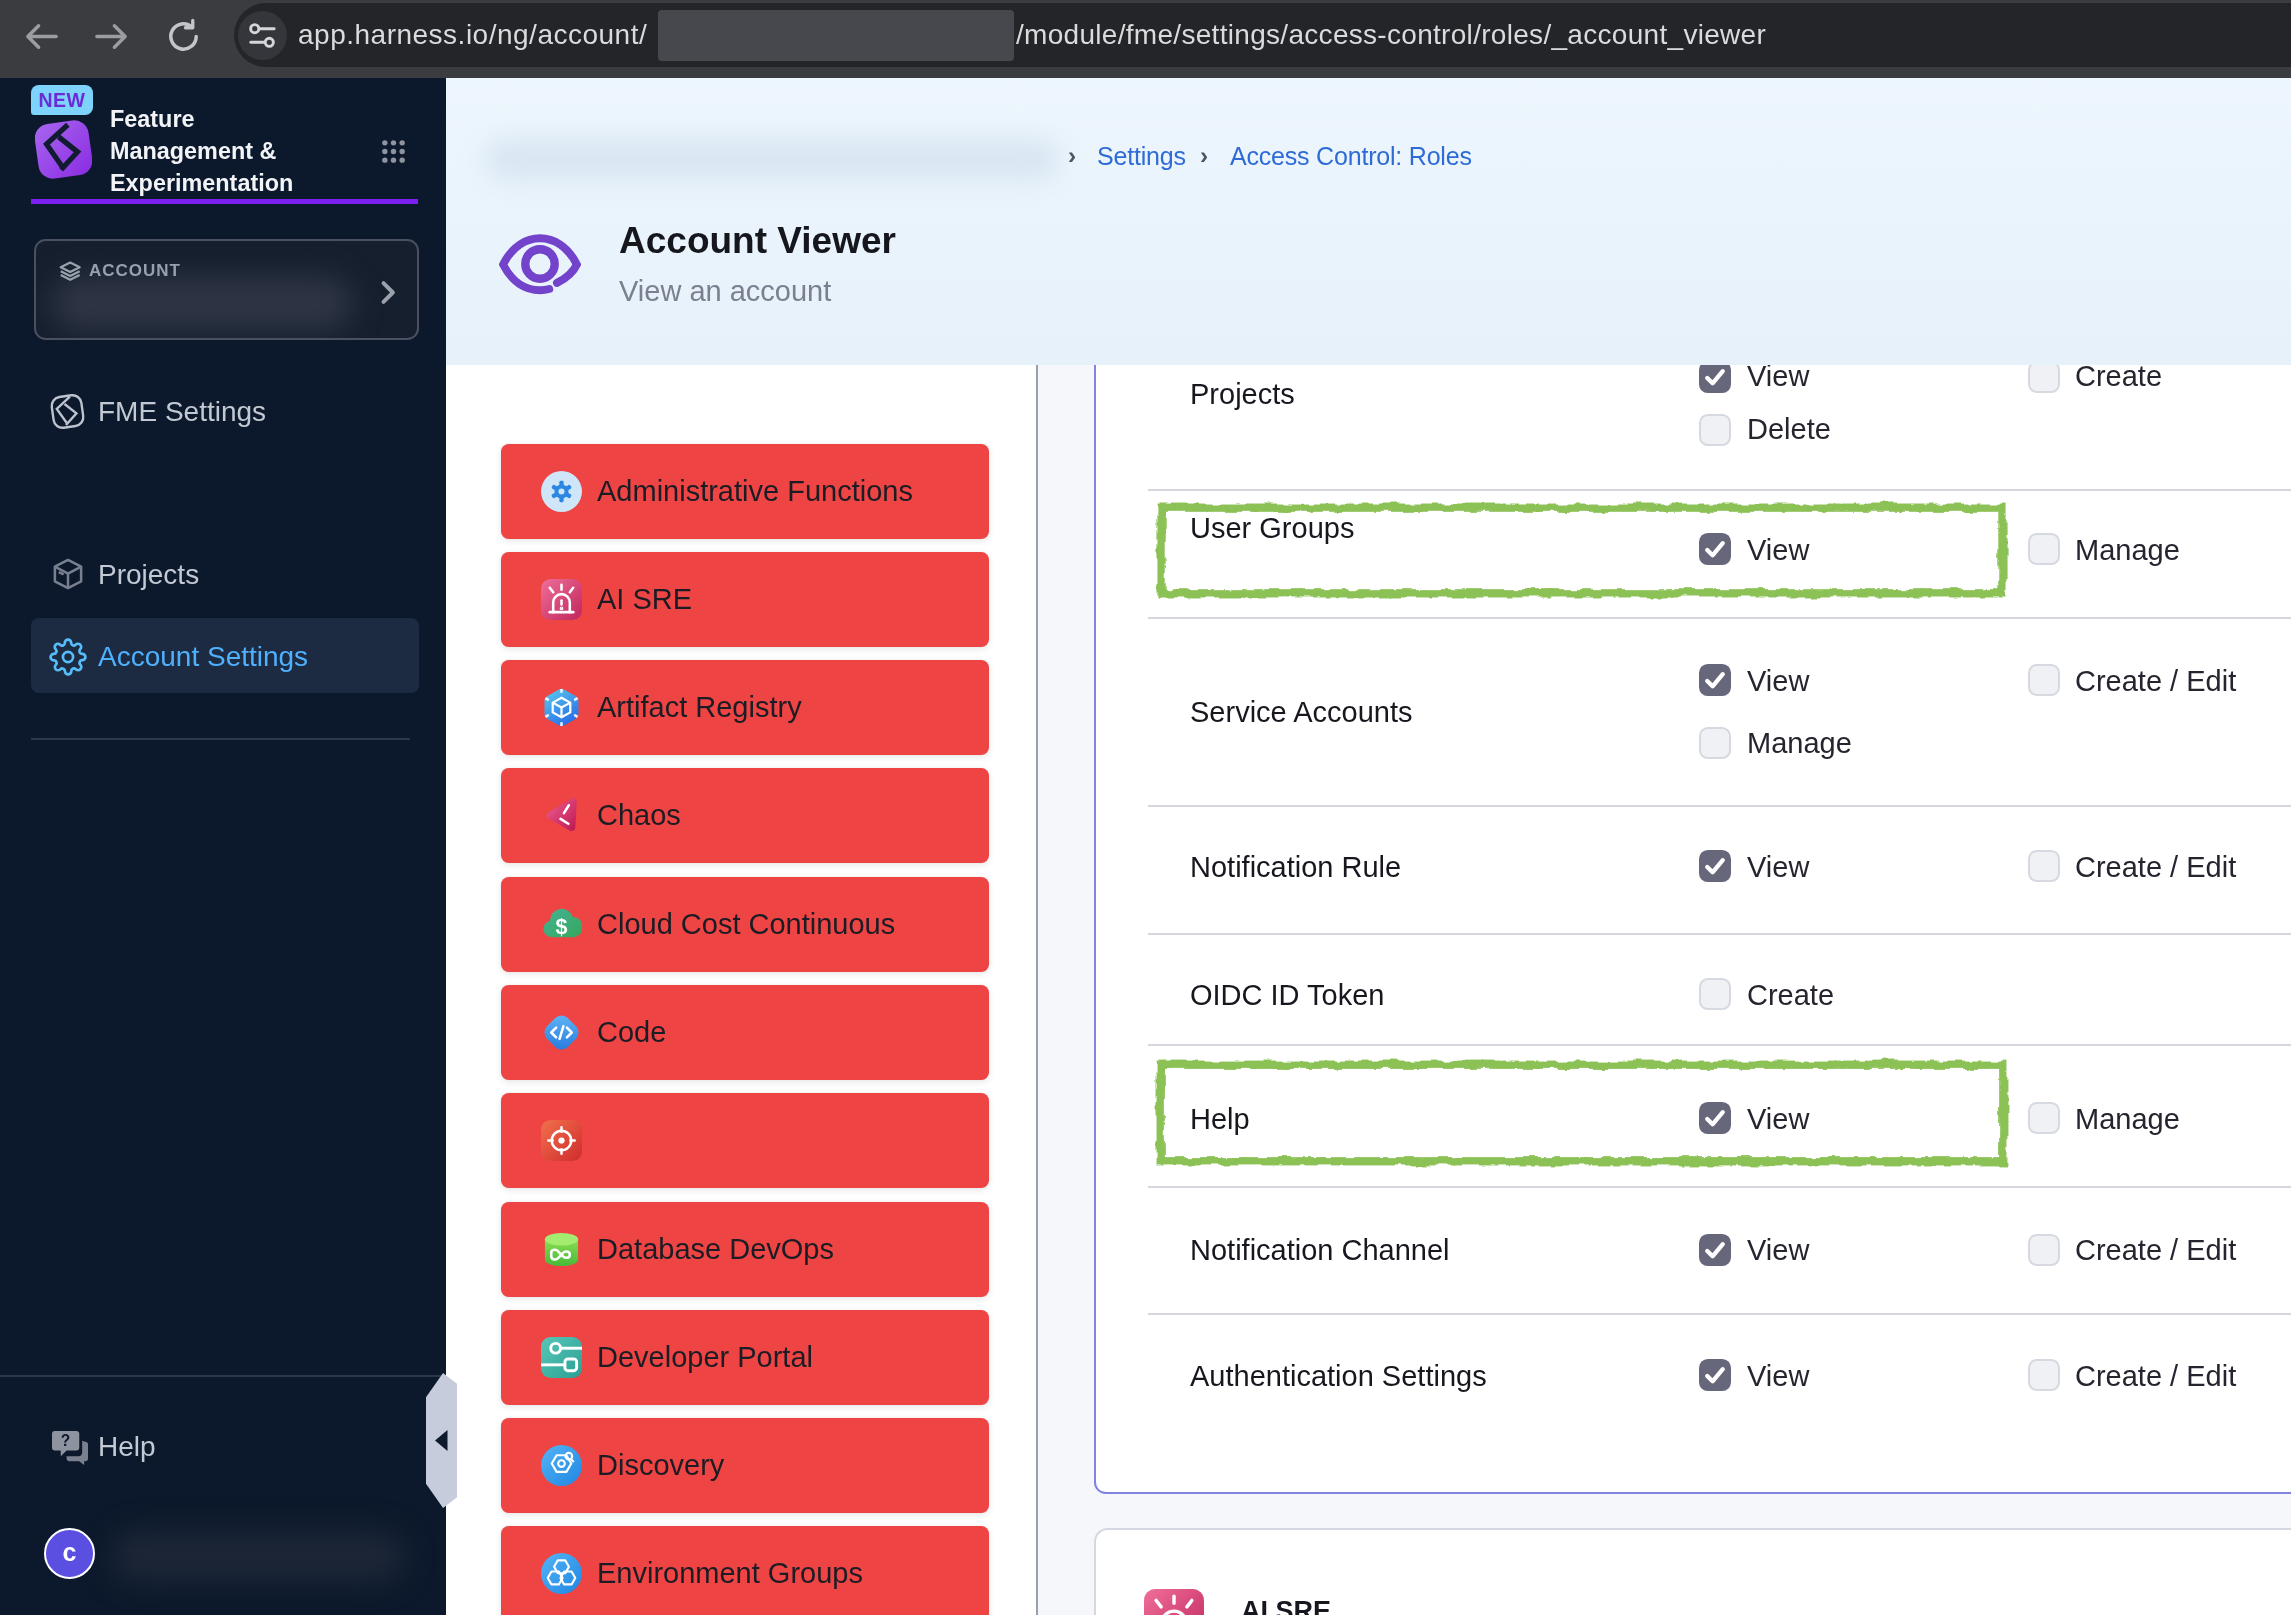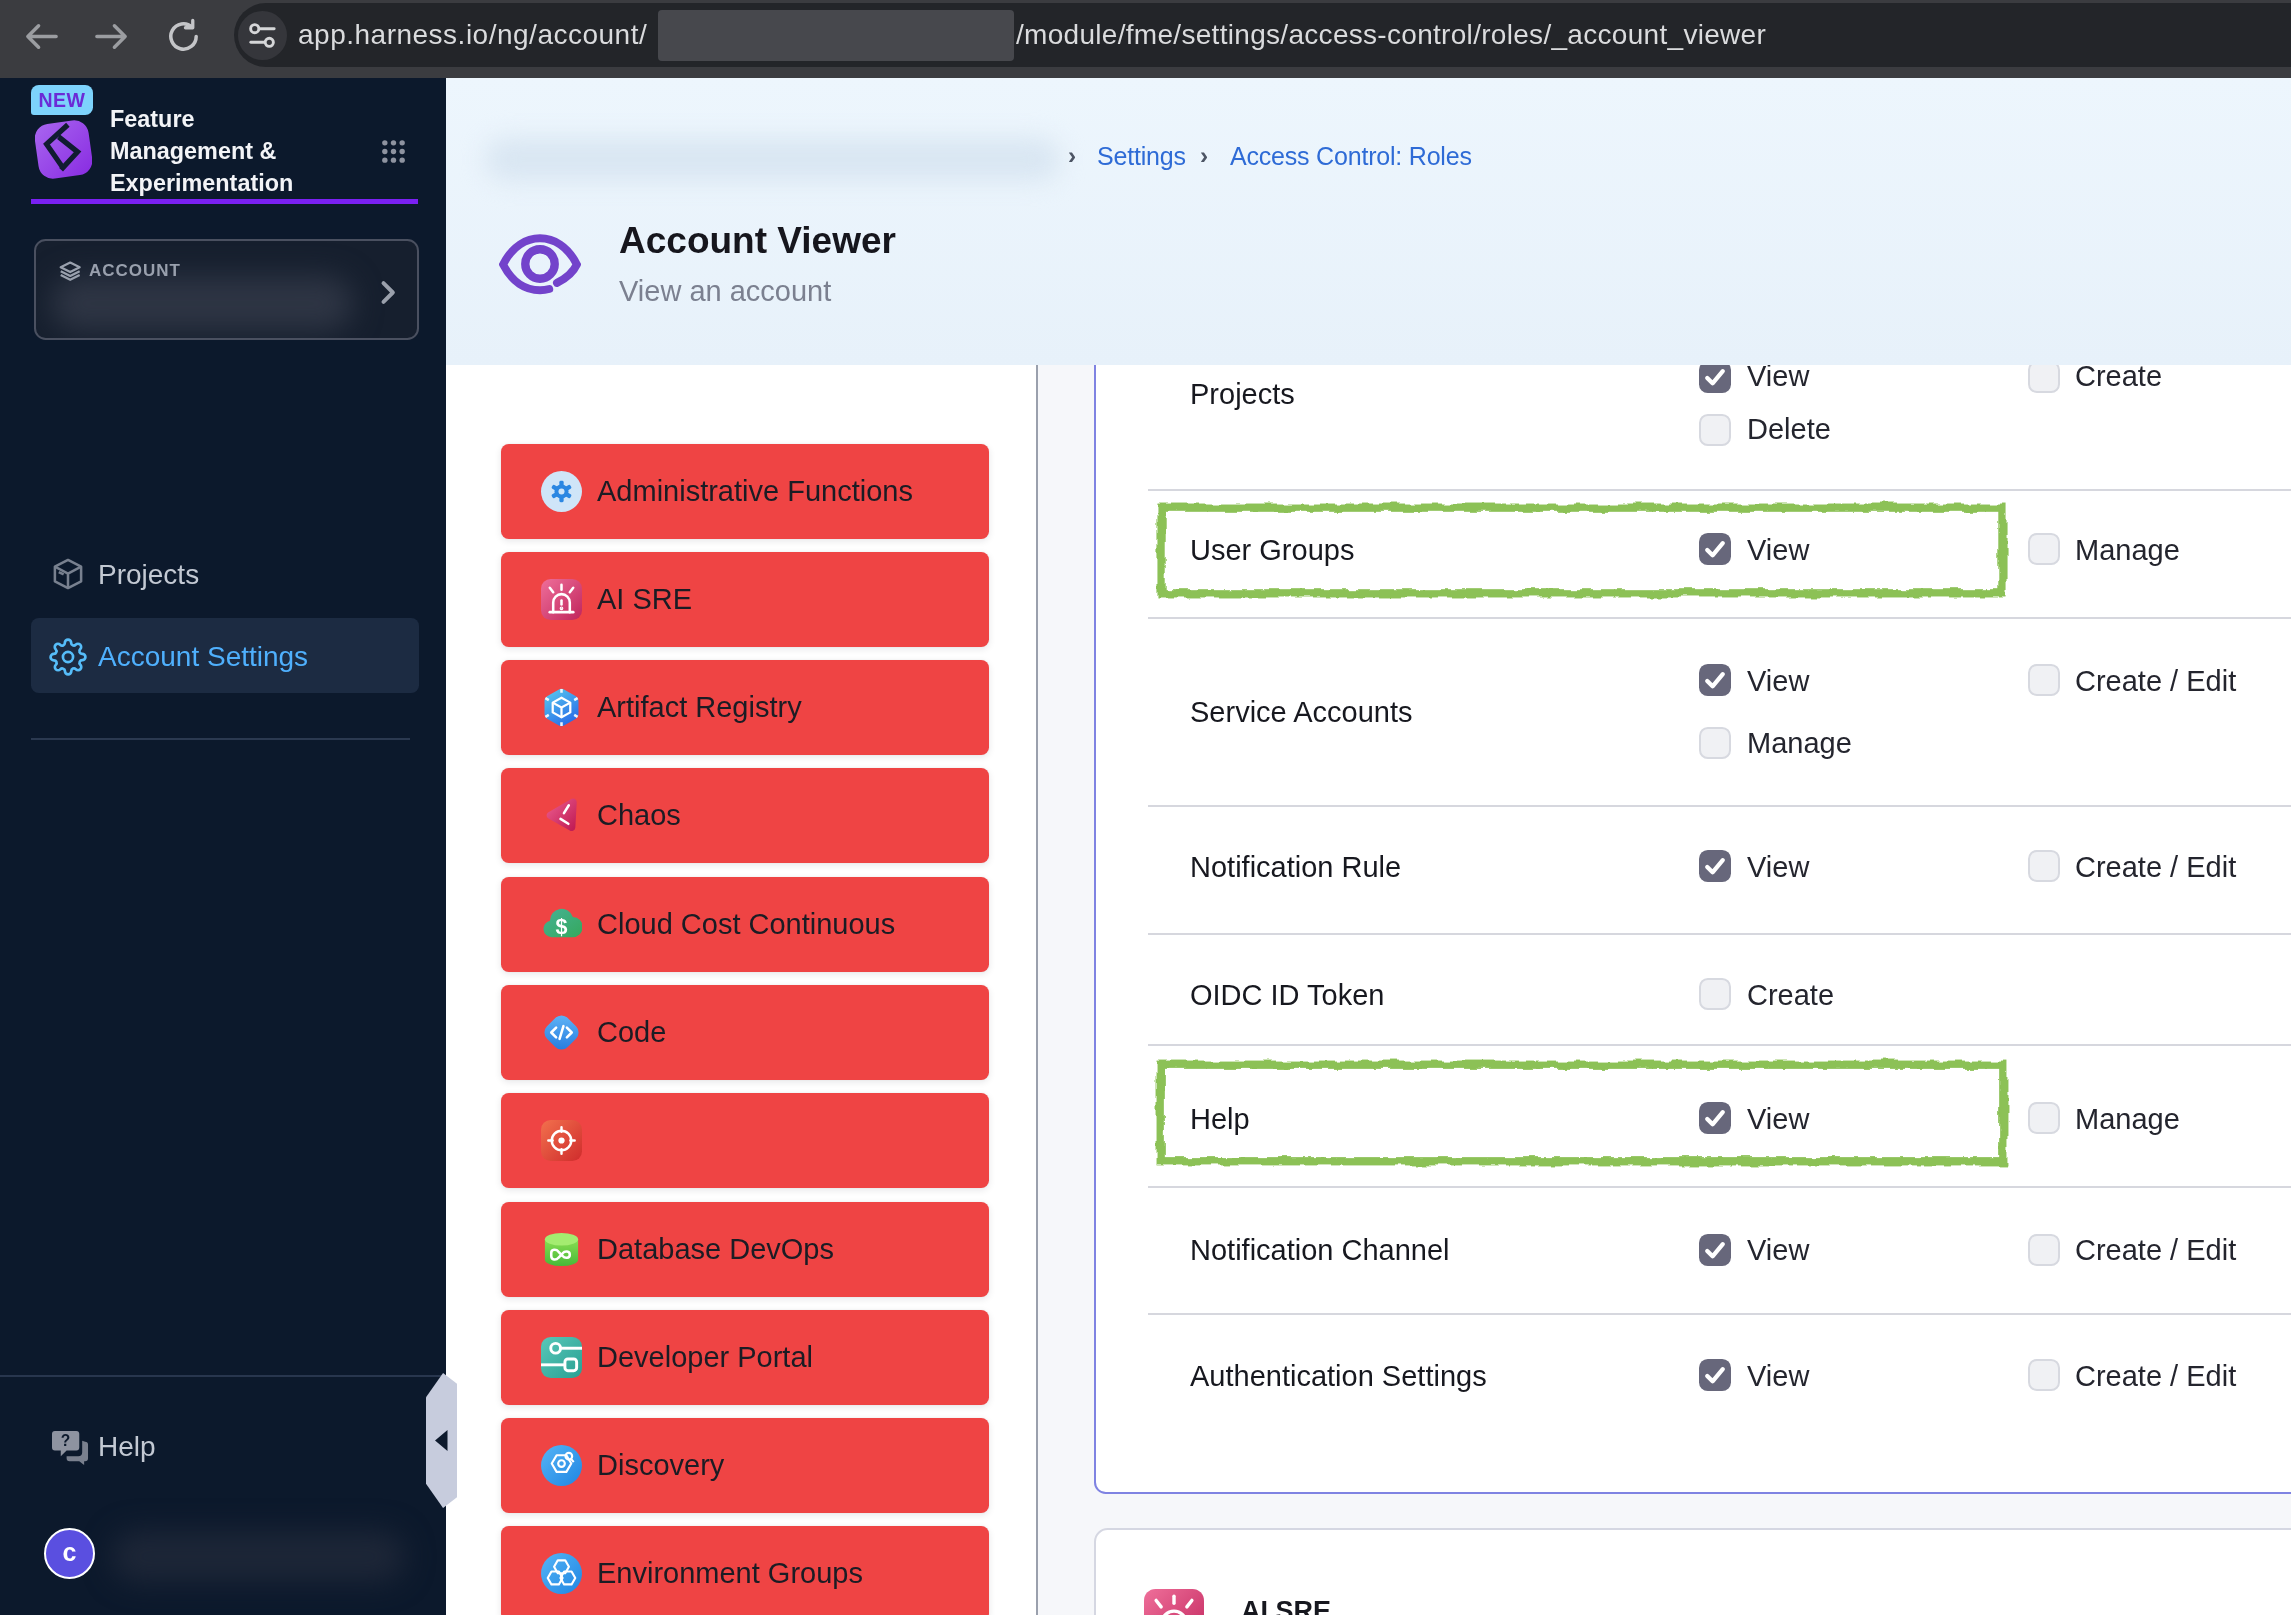--- a/index.html
+++ b/index.html
@@ -115,20 +115,27 @@
       <path d="M13 3 L24 8.5 L13 14 L2 8.5 Z"></path>
       <path d="M2 13 L13 18.5 L24 13"></path>
       <path d="M2 17.5 L13 23 L24 17.5"></path>
     </svg>
     <div class="abs acctlabel">ACCOUNT</div>
     <svg class="abs" style="left:341px; top:37px;" width="21.5" height="29" viewBox="0 0 24 34" fill="none" stroke="#9aa0ac" stroke-width="4.6" stroke-linecap="round" stroke-linejoin="round">
       <path d="M7 6 L18 17 L7 28"></path>
     </svg>
   </div>
 
+  <div class="abs navitem" style="top:293px;">
+    <svg class="abs" style="left:49px; top:22.4px;" width="37" height="37" viewBox="0 0 58 62">
+      <rect x="4" y="5" width="50" height="52" rx="15" fill="none" stroke="#bcc2ce" stroke-width="4" transform="rotate(-8 29 31)"></rect>
+      <path d="M33 6 L11 26.5 L29 52 M24 18.5 L44 34 L26.5 53.5" fill="none" stroke="#bcc2ce" stroke-width="4"></path>
+    </svg>
+    <div class="abs navtext">FME Settings</div>
+  </div>
   <div class="abs navitem" style="top:456px;">
     <svg class="abs" style="left:51px; top:23.4px;" width="34" height="34" viewBox="0 0 35 35" fill="none" stroke="#78808f" stroke-width="2.6" stroke-linejoin="round">
       <path d="M17.5 3 L31 10 V25 L17.5 32 L4 25 V10 Z"></path>
       <path d="M4 10 L17.5 17 L31 10 M17.5 17 V32"></path>
       <path d="M8 15.5 L13 18" stroke-width="2.6"></path>
     </svg>
     <div class="abs navtext">Projects</div>
   </div>
   <div id="acctsettings" class="abs"></div>
   <div class="abs navitem" style="top:538px; z-index:2;">
@@ -364,21 +371,21 @@
       <path d="M8.5 17.5 L14 23 L24.5 10.5"></path>
     </svg></div>
 <div class="abs cblabel" style="left:1747px; top:341px; height:70px; line-height:70px;">View</div>
 <div class="abs cb off" style="left:1699px; top:414px;"></div>
 <div class="abs cblabel" style="left:1747px; top:394px; height:70px; line-height:70px;">Delete</div>
 <div class="abs cb off" style="left:2028px; top:361px;"></div>
 <div class="abs cblabel" style="left:2075px; top:341px; height:70px; line-height:70px;">Create</div>
 
 <div class="abs sep" style="top:489px;"></div>
 
-<div class="abs rowlabel" style="top:515px;">User Groups</div>
+<div class="abs rowlabel" style="top:493px;">User Groups</div>
 <div class="abs cb on" style="left:1699px; top:533px;"><svg width="32" height="32" viewBox="0 0 33 33" fill="none" stroke="#fff" stroke-width="4.4" stroke-linecap="round" stroke-linejoin="round">
       <path d="M8.5 17.5 L14 23 L24.5 10.5"></path>
     </svg></div>
 <div class="abs cblabel" style="left:1747px; top:515px; height:70px; line-height:70px;">View</div>
 <div class="abs cb off" style="left:2028px; top:533px;"></div>
 <div class="abs cblabel" style="left:2075px; top:515px; height:70px; line-height:70px;">Manage</div>
 <svg class="abs greenbox" style="left:1149px; top:496px;" width="866" height="109" viewBox="0 0 888 112">
   <rect x="12" y="12" width="864" height="88" fill="none" stroke="#8cc156" stroke-width="8.5" filter="url(#crayon)"></rect>
 </svg>
 

